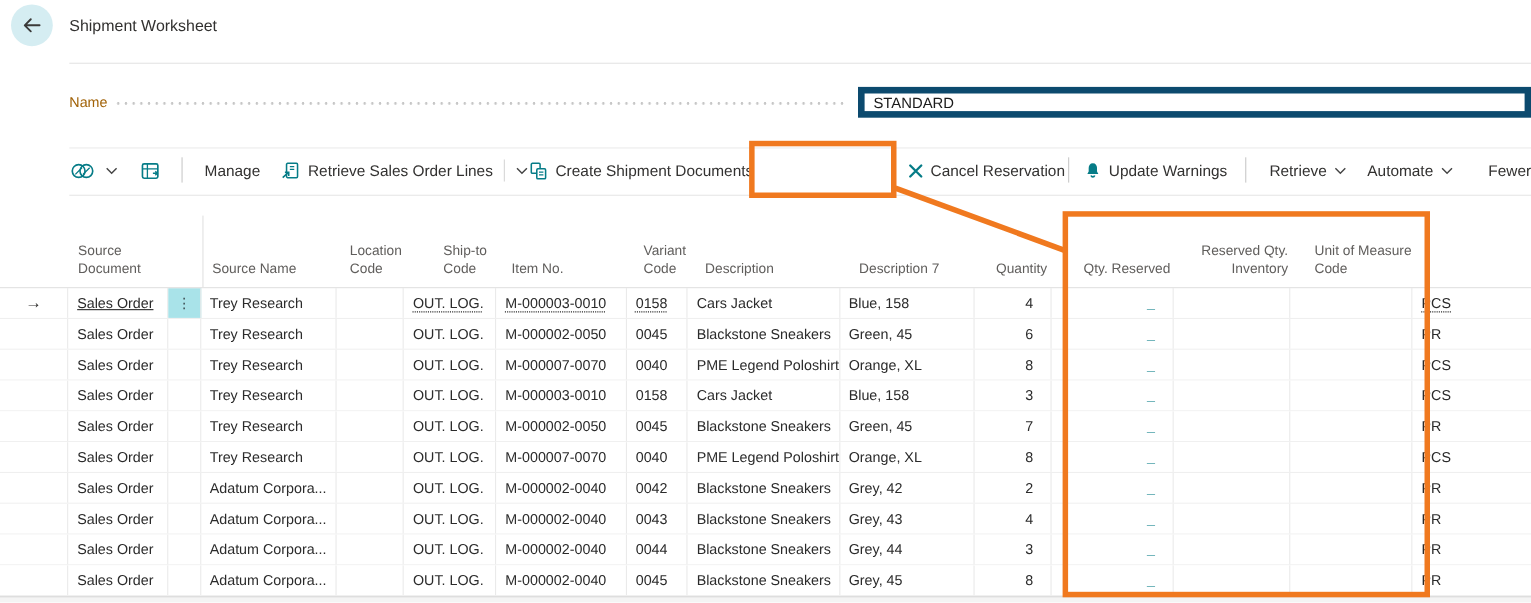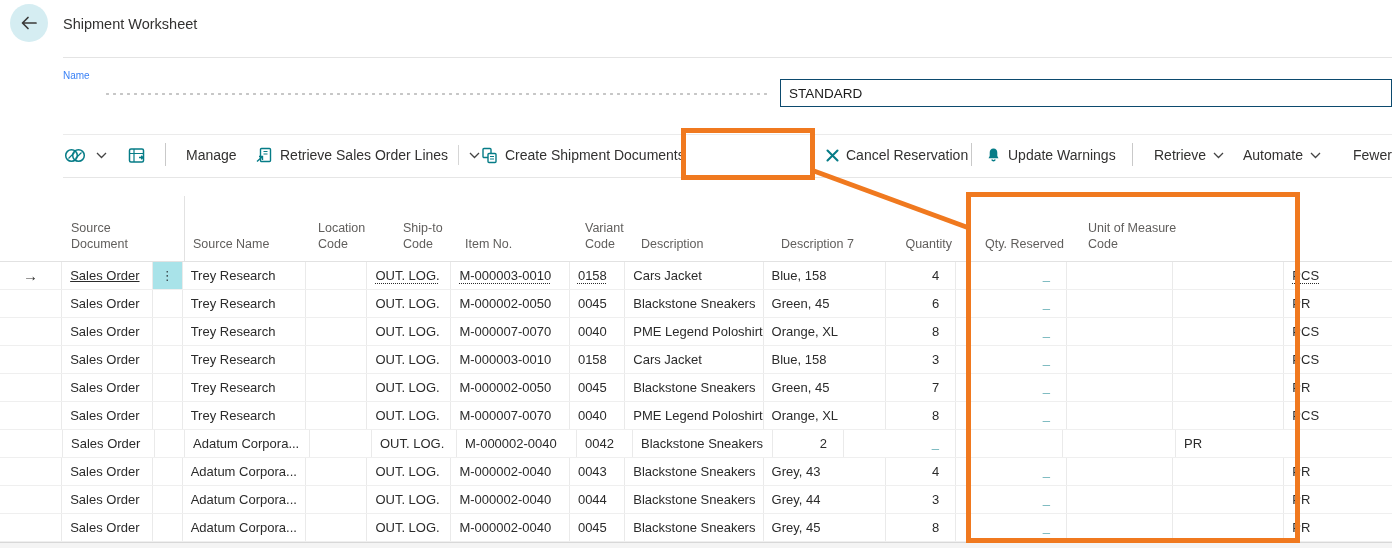--- a/index.html
+++ b/index.html
@@ -7,25 +7,25 @@
   .screen {
     position:relative; width:1392px; height:548px; background:#fff; overflow:hidden;
     font-family:"Liberation Sans","DejaVu Sans",sans-serif; color:#323130;
   }
   
   .back-btn { position:absolute; left:10px; top:4px; width:38px; height:38px; border-radius:50%;
     background:#d5edf2; display:flex; align-items:center; justify-content:center; cursor:pointer; }
   .page-title { position:absolute; left:63px; top:16px; font-size:14.5px; color:#323130; }
   .title-divider { position:absolute; left:63px; top:57px; width:1329px; height:1px; background:#e4e4e4; }
   
-  .name-label { position:absolute; left:63px; top:70px; font-size:10px; color:#3b82f6; }
+  .name-label { position:absolute; left:63px; top:85px; font-size:13px; color:#a16207; }
   .name-dots { position:absolute; left:104px; top:92px; width:666px; height:4px;
     background-image:radial-gradient(circle,#c6c6c6 1.1px,transparent 1.4px); background-size:7px 4px; background-repeat:repeat-x; }
   .name-input { position:absolute; left:780px; top:79px; width:612px; height:28px;
-    border:1px solid #0c4a6e; font-size:13.5px; padding:0 8px; color:#1a1a1a; background:#fff;
+    border:6px solid #0c4a6e; font-size:13.5px; padding:0 8px; color:#1a1a1a; background:#fff;
     font-family:"Liberation Sans","DejaVu Sans",sans-serif; outline:none; }
   
   .tb-topline { position:absolute; left:63px; top:134px; width:1329px; height:1px; background:#ebebeb; }
   .tb-bottomline { position:absolute; left:63px; top:177px; width:1329px; height:1px; background:#e6e6e6; }
   .tg { position:absolute; top:133px; height:44px; display:flex; align-items:center; gap:7px;
     font-size:14px; color:#323130; cursor:pointer; white-space:nowrap; }
   .tdiv { position:absolute; top:143px; width:1px; height:23px; background:#c9c9c9; }
   .split { width:1px; height:20px; background:#d6d6d6; margin:0 3px; }
   .icn { display:inline-flex; align-items:center; }
   
@@ -212,20 +212,23 @@
         </div>
       <div class="hcell w-desc2">
           <span>Description 7</span>
         </div>
       <div class="hcell w-qty h-num">
           <span>Quantity</span>
         </div>
       <div class="hcell w-qres h-num">
           <span>Qty. Reserved</span>
         </div>
+      <div class="hcell w-rqi h-num">
+          <span>Reserved Qty. Inventory</span>
+        </div>
       <div class="hcell w-uom">
           <span>Unit of Measure Code</span>
         </div>
       <div class="freeze"></div>
     </div>
     <div id="tbody">
         <div class="trow">
           <div class="cell w-sel c-center">
             <div class="sel-arrow">→</div>
           </div>
@@ -346,20 +349,21 @@
         <div class="trow">
           <div class="cell w-sel c-center"></div>
           <div class="cell w-srcdoc"><span>Sales Order</span></div>
           <div class="cell w-menu c-center"></div>
           <div class="cell w-srcname">Adatum Corpora...</div>
           <div class="cell w-shipto"></div>
           <div class="cell w-loc">OUT. LOG.</div>
           <div class="cell w-item">M-000002-0040</div>
           <div class="cell w-var">0042</div>
           <div class="cell w-desc">Blackstone Sneakers</div>
+          <div class="cell w-desc2">Grey, 42</div>
           <div class="cell w-qty c-num">2</div>
           <div class="cell w-qres c-num">
             <div class="dash">_</div>
           </div>
           <div class="cell w-rqi c-num"></div>
           <div class="cell w-rrec c-num"></div>
           <div class="cell w-uom">PR</div>
         </div>
         <div class="trow">
           <div class="cell w-sel c-center"></div>

